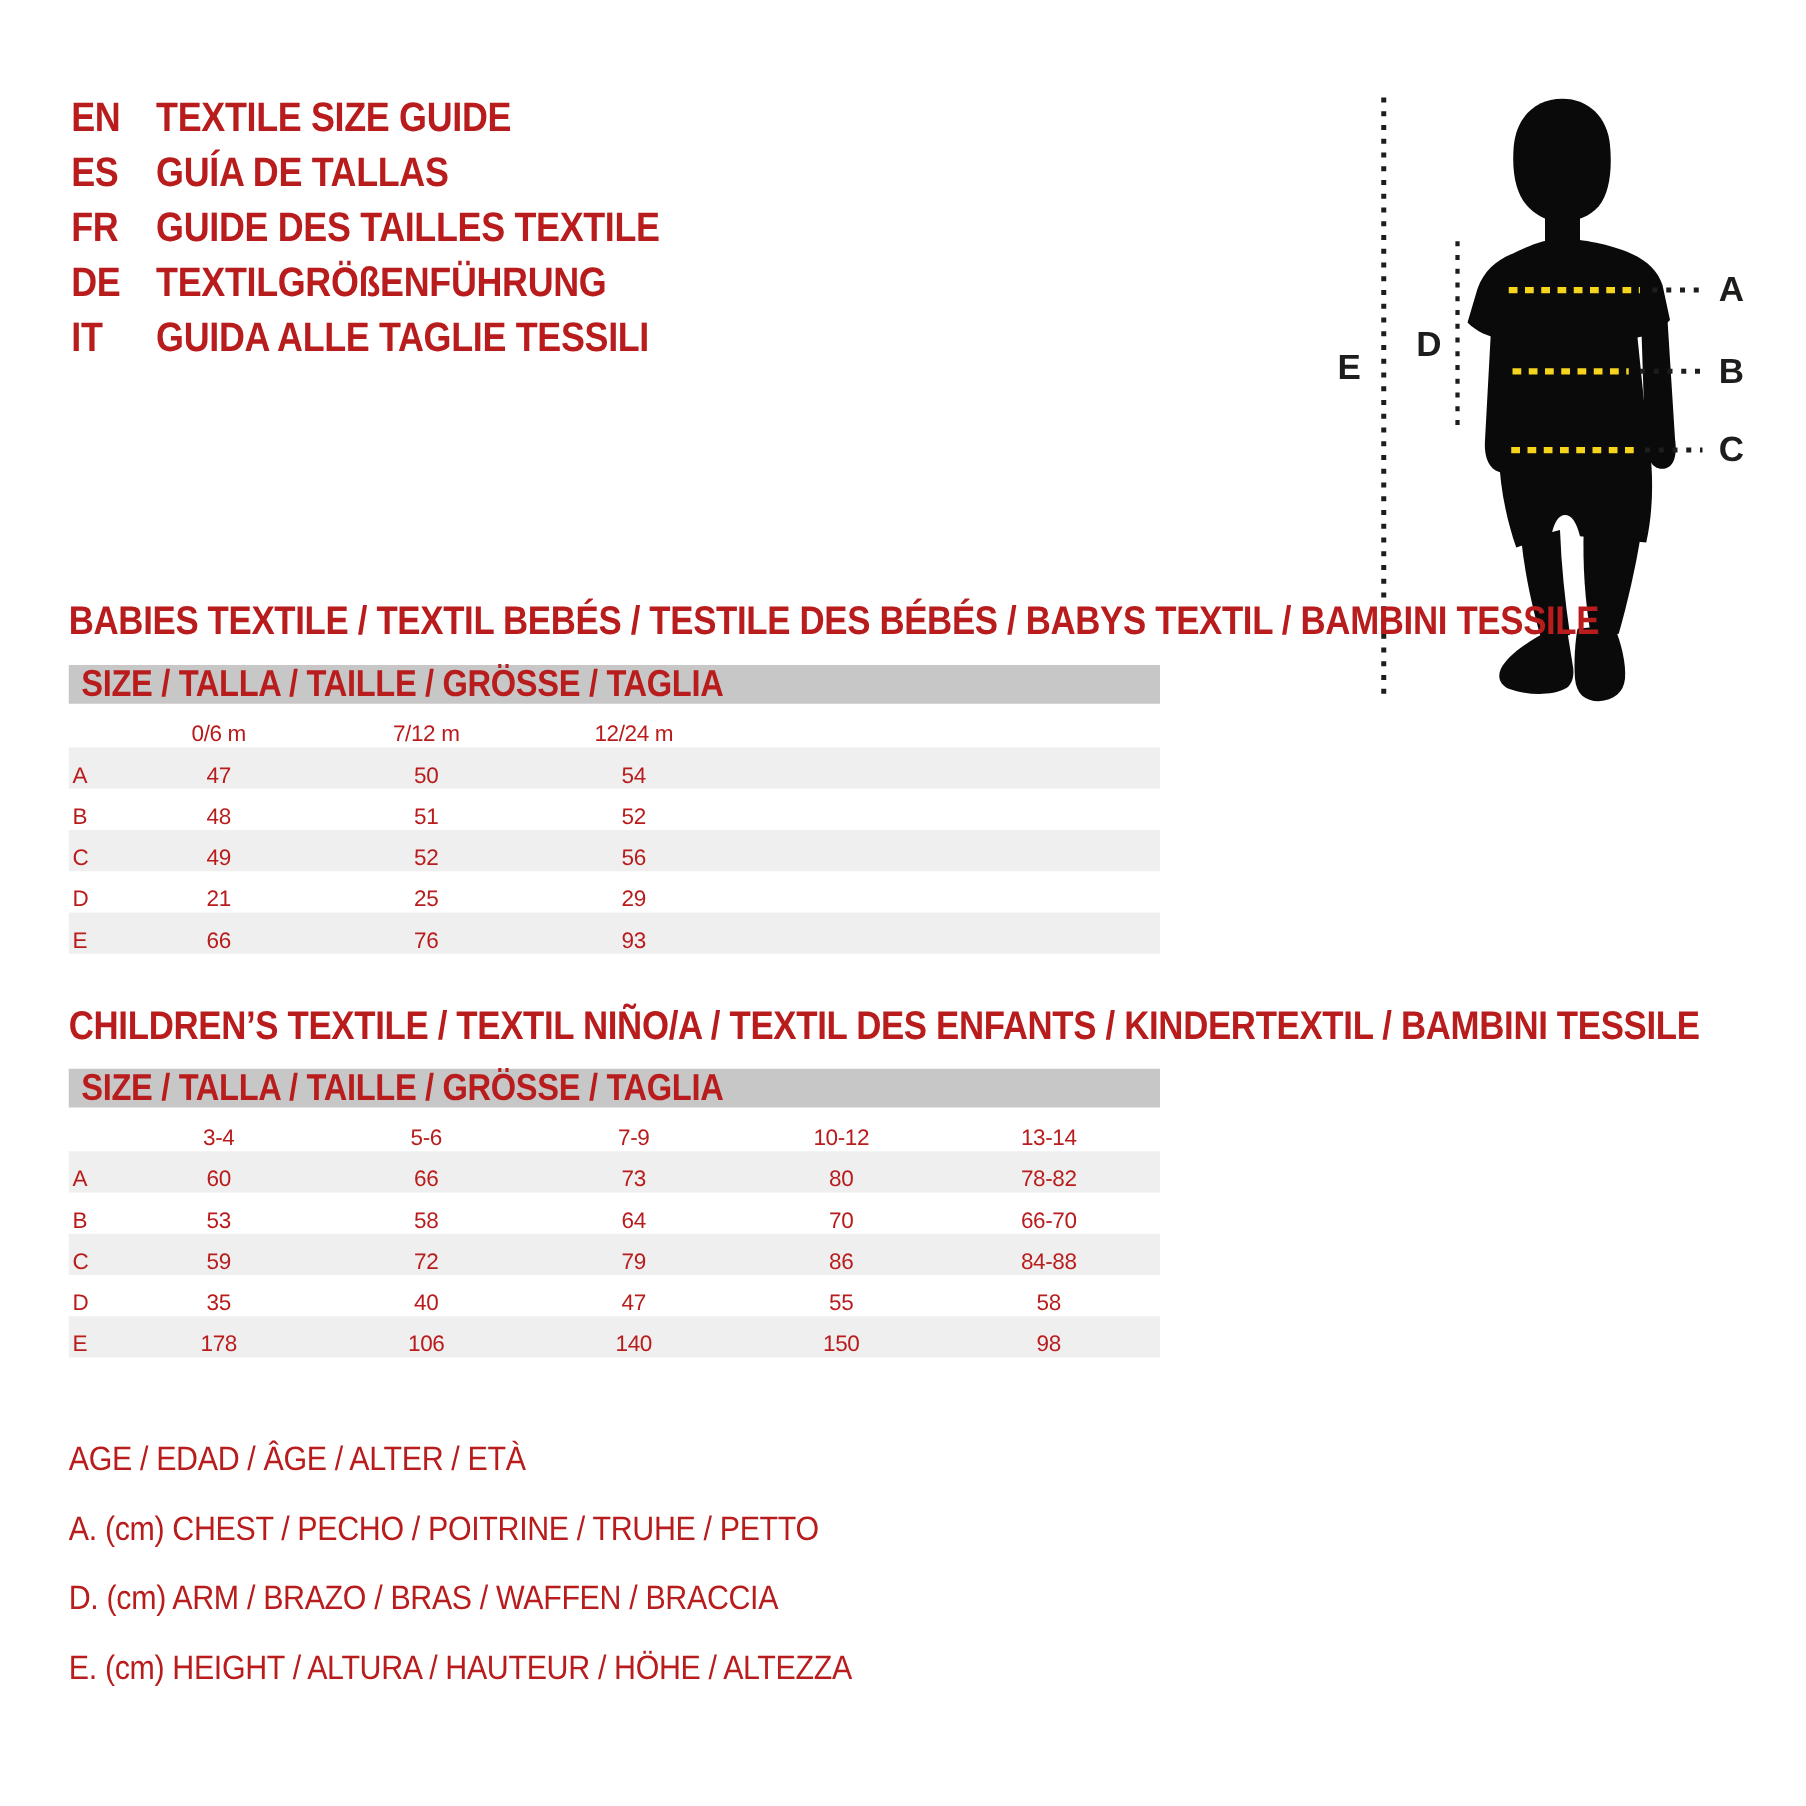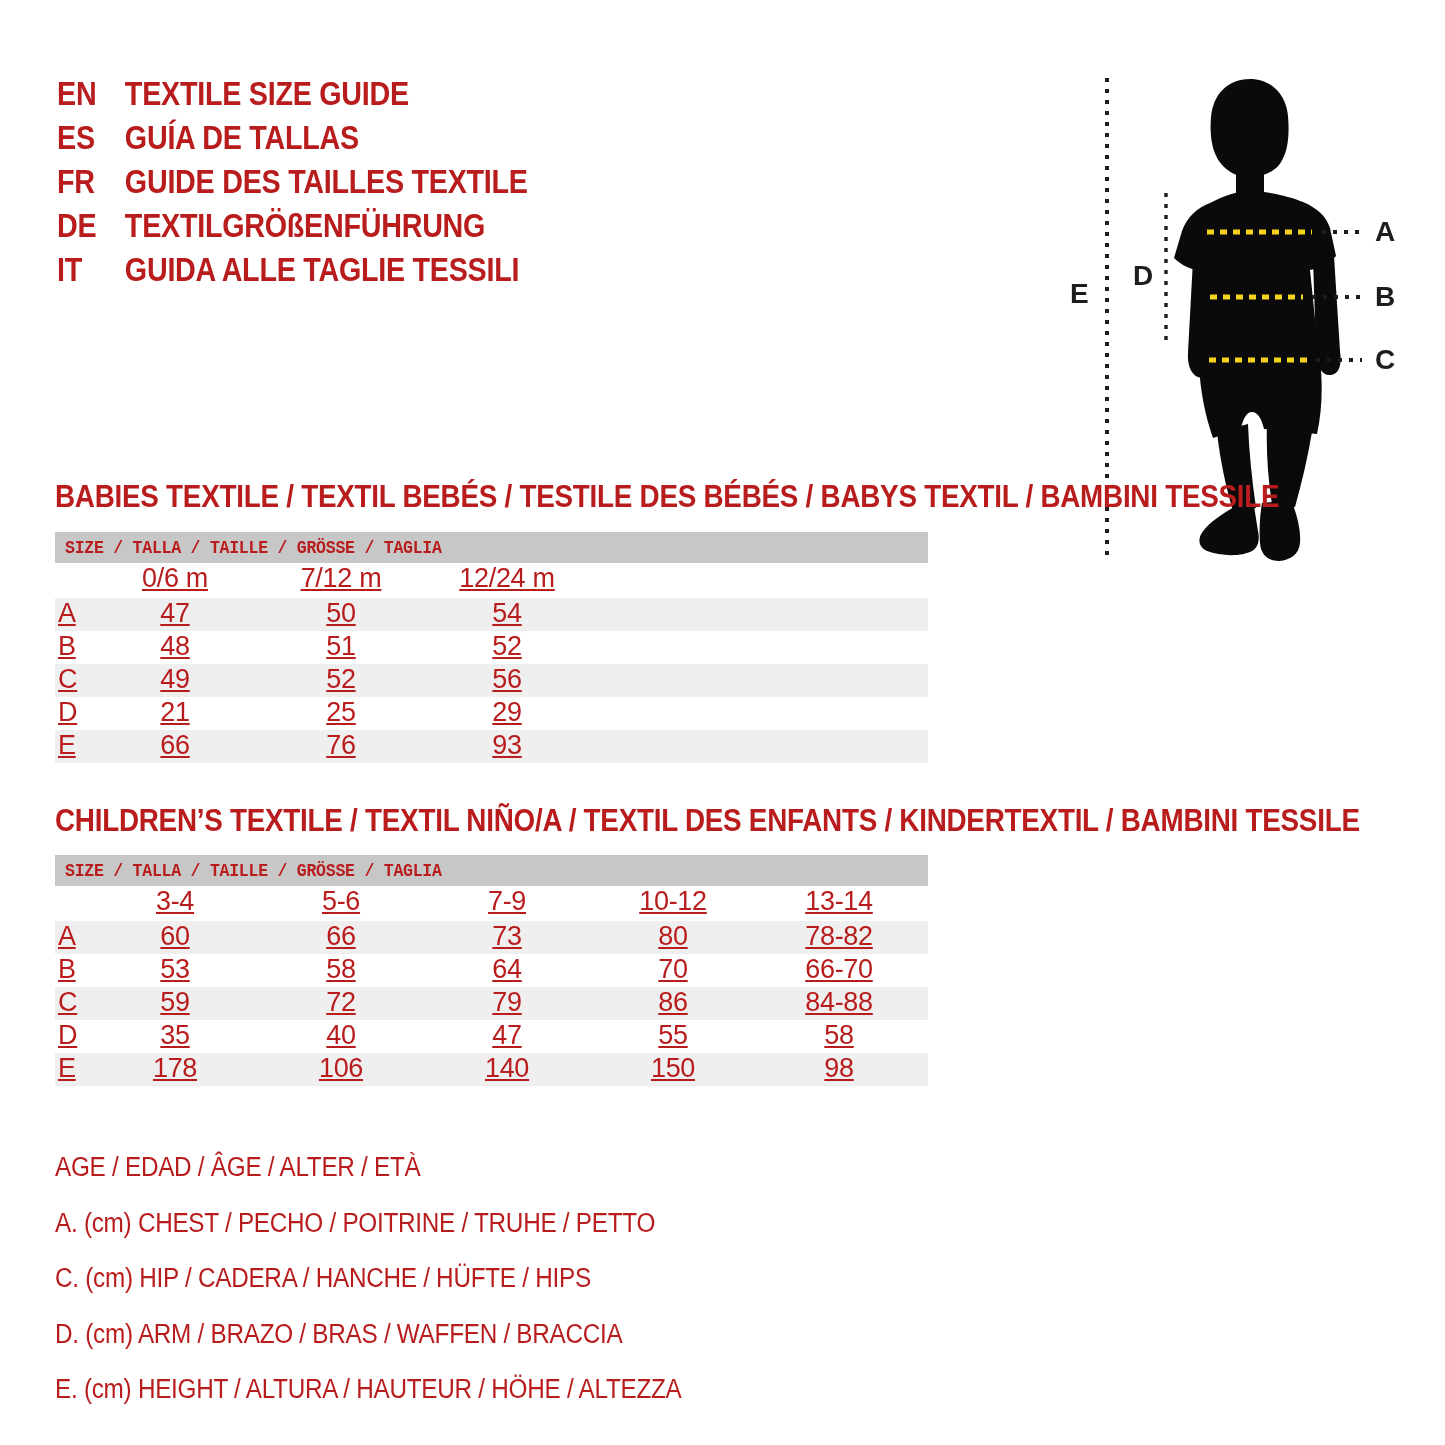--- a/index.html
+++ b/index.html
@@ -17,22 +17,22 @@
   
   .lang-header { position:absolute; left:57px; top:72px; }
   .lang-row { display:flex; height:44px; align-items:center; font-size:33px; font-weight:bold; transform:scaleX(0.87); transform-origin:0 50%; }
   .lang-code { width:78px; flex:0 0 78px; }
 
   
   .section-title { position:absolute; left:55px; font-size:32px; font-weight:bold; height:32px; line-height:32px; }
 
   
   .sizetable { position:absolute; left:55px; width:873px; }
-  .band { height:31px; background:#c7c7c7; display:flex; align-items:center; padding-left:10px; font-size:19px; font-weight:bold;font-family:Liberation Mono, monospace; }
-  .trow { display:flex; height:33px; align-items:flex-start; font-size:27px;text-decoration:underline; }
+  .band { height:31px; background:#c7c7c7; display:flex; align-items:center; padding-left:10px; font-size:30px; font-weight:bold; }
+  .trow { display:flex; height:33px; align-items:flex-end; font-size:18px; }
   .trow.head { height:35px; }
   .trow.stripe { background:#efefef; }
   .cl { width:37px; flex:0 0 37px; padding-left:3px; }
   .cv { width:166px; flex:0 0 166px; text-align:center; }
 
   
   .legend { position:absolute; left:55px; top:1134px; font-size:27px; }
   .legend-line { height:43.6px; line-height:43.6px;margin-top:12px; }
 
   
@@ -211,18 +211,17 @@
       <div class="cv">106</div>
       <div class="cv">140</div>
       <div class="cv">150</div>
       <div class="cv">98</div>
     </div>
   </div>
 
   <div class="legend">
     <div class="legend-line"><span class="cond90">AGE / EDAD / ÂGE / ALTER / ETÀ</span></div>
     <div class="legend-line"><span class="cond90">A. (cm) CHEST / PECHO / POITRINE / TRUHE / PETTO</span></div>
-    <div class="legend-line"><span class="cond90">C. (cm) HIP / CADERA / HANCHE / HÜFTE / HIPS</span></div>
     <div class="legend-line"><span class="cond90">D. (cm) ARM / BRAZO / BRAS / WAFFEN / BRACCIA</span></div>
     <div class="legend-line"><span class="cond90">E. (cm) HEIGHT / ALTURA / HAUTEUR / HÖHE / ALTEZZA</span></div>
   </div>
 
 </div>
 
 </body></html>

